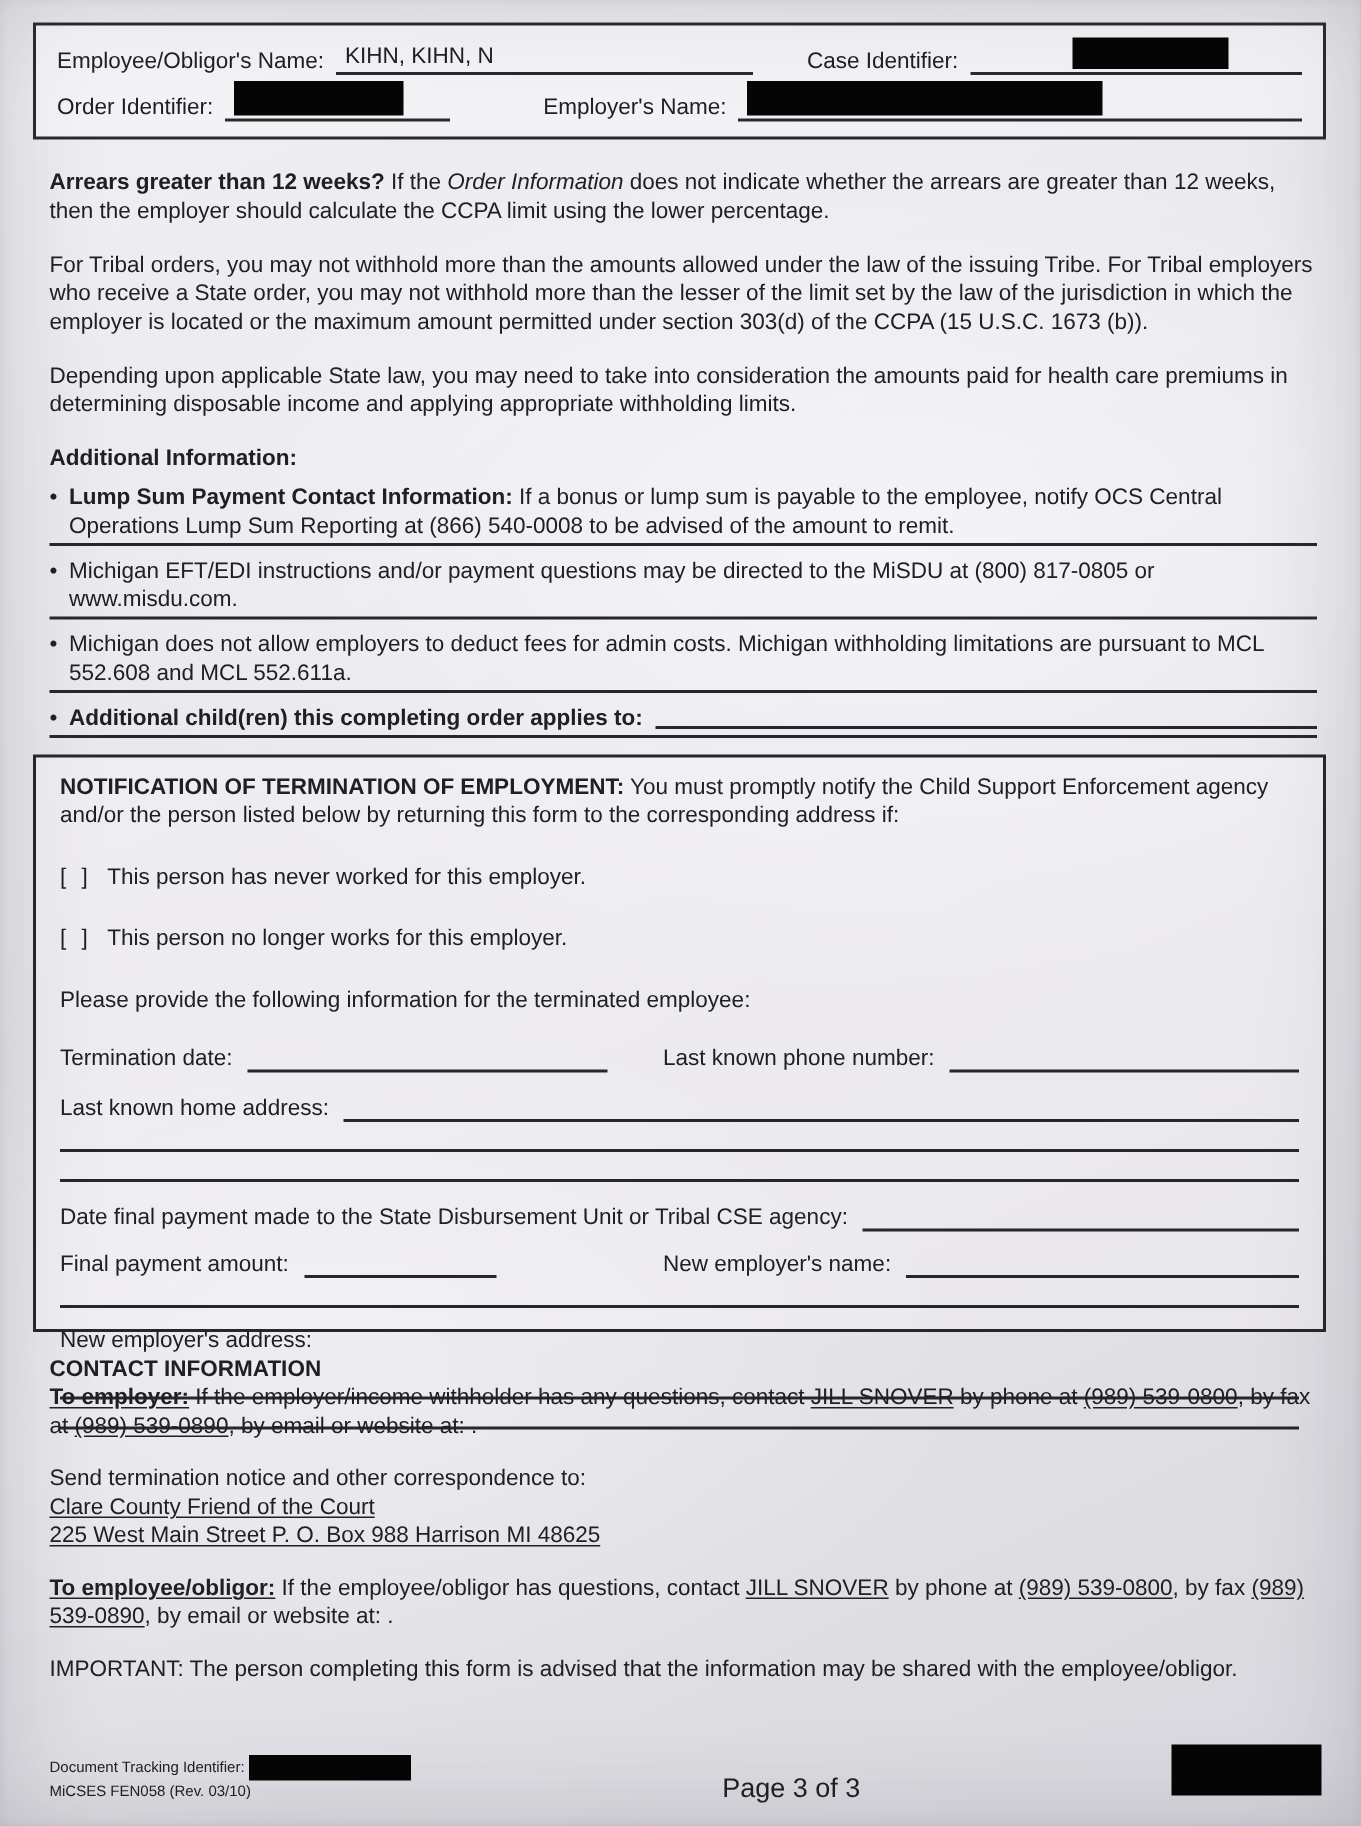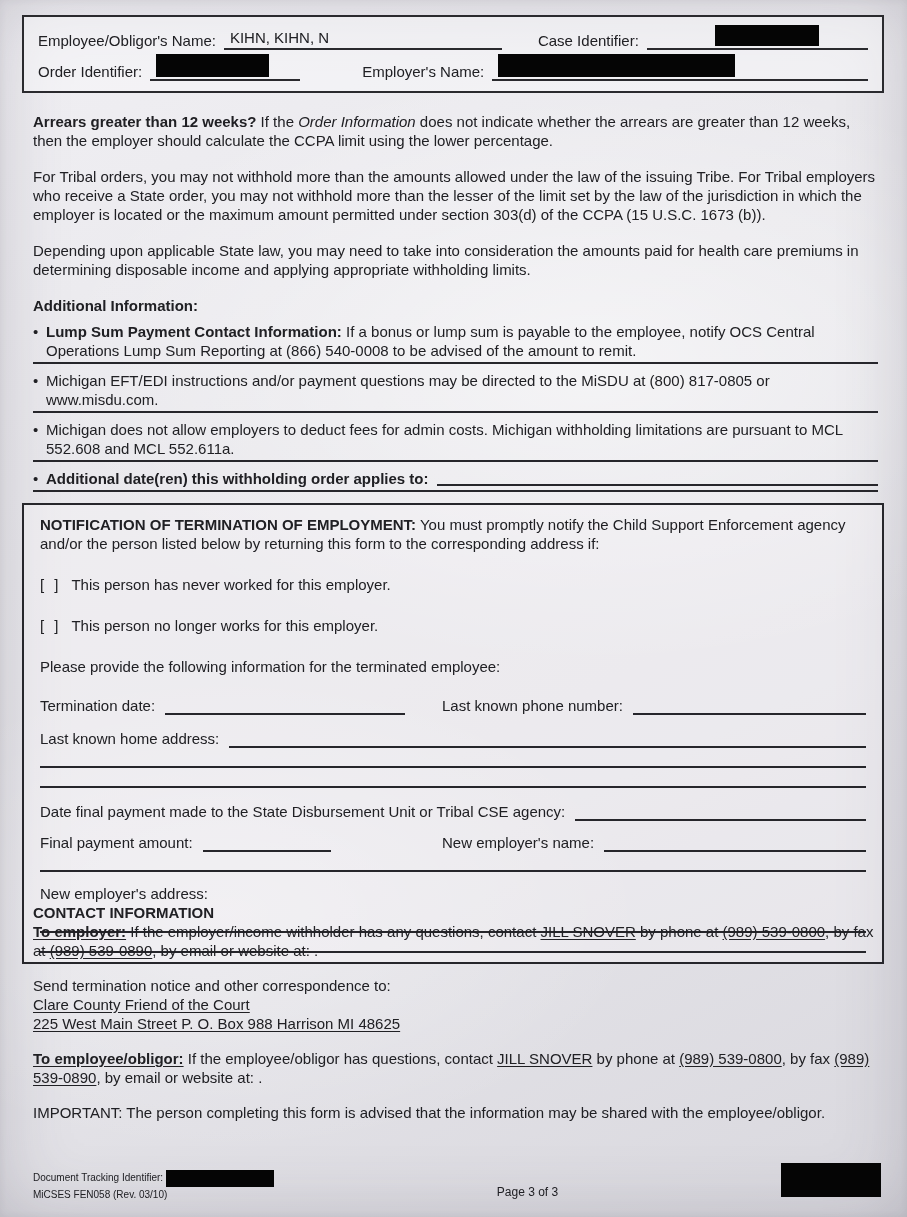--- a/index.html
+++ b/index.html
@@ -39,21 +39,21 @@
   .section-head { font-weight:bold; margin:0 0 4px 0; }
 
   .bullets { margin:0; }
   .bullet-item { position:relative; padding:3px 0 2px 13px; border-bottom:2px solid #26262b; margin-bottom:4px; }
   .bullet-glyph { position:absolute; left:0; top:3px; }
   .bullet-last { display:flex; align-items:flex-end; }
   .bullet-fill { flex:1; border-bottom:2px solid #26262b; margin:0 0 2px 8px; height:14px; }
 
   
   .termbox {
-    position:absolute; left:22px; top:503px; width:862px; height:461px;
+    position:absolute; left:22px; top:503px; width:862px; height:385px;
     border:2px solid #26262b; padding:10px 16px 0 16px; background:rgba(248,247,250,.35);
   }
   .termbox .para { margin-bottom:0; }
   .chkrow { margin-top:22px; }
   .chk { letter-spacing:3px; padding-right:6px; }
   .frow { display:flex; align-items:flex-end; margin-top:20px; }
   .flabel { white-space:nowrap; padding-right:10px; }
   .fline { border-bottom:2px solid #26262b; height:17px; display:inline-block; }
   .grow { flex:1; }
   .fullline { border-bottom:2px solid #26262b; height:20px; }
@@ -63,21 +63,21 @@
   
   .contact { position:absolute; left:33px; top:903px; width:845px; }
   .u { text-decoration:underline; text-underline-offset:2px; }
   .bu { font-weight:bold; text-decoration:underline; text-underline-offset:2px; }
   .cblock { margin:0 0 16px 0; }
   .tight p { margin:0; }
 
   
   .footer { position:absolute; left:33px; right:26px; bottom:14px; display:flex; align-items:flex-end; }
   .foot-left { font-size:10px; line-height:16px; }
-  .foot-center { flex:1; text-align:center; font-size:12px; padding-bottom:1px; }
+  .foot-center { flex:1; text-align:center; font-size:18px; padding-bottom:1px; }
   .foot-right { padding-bottom:6px; }
 </style>
 </head>
 <body>
 
 <div class="page">
 
   <div class="headerbox">
     <div class="hrow">
       <span class="hlabel">Employee/Obligor's Name:</span>
@@ -110,21 +110,21 @@
       <div class="bullet-item">
         <span class="bullet-glyph">•</span>
         <span>Michigan EFT/EDI instructions and/or payment questions may be directed to the MiSDU at (800) 817-0805 or www.misdu.com.</span>
       </div>
       <div class="bullet-item">
         <span class="bullet-glyph">•</span>
         <span>Michigan does not allow employers to deduct fees for admin costs. Michigan withholding limitations are pursuant to MCL 552.608 and MCL 552.611a.</span>
       </div>
       <div class="bullet-item bullet-last">
         <span class="bullet-glyph">•</span>
-        <span class="b">Additional date(ren) this withholding order applies to:</span>
+        <span class="b">Additional child(ren) this completing order applies to:</span>
         <span class="bullet-fill"></span>
       </div>
     </div>
   </div>
 
   <div class="termbox">
     <p class="para"><span class="b">NOTIFICATION OF TERMINATION OF EMPLOYMENT:</span><span> You must promptly notify the Child Support Enforcement agency and/or the person listed below by returning this form to the corresponding address if:</span></p>
 
     <div class="chkrow">
       <span class="chk">[ ]</span>

